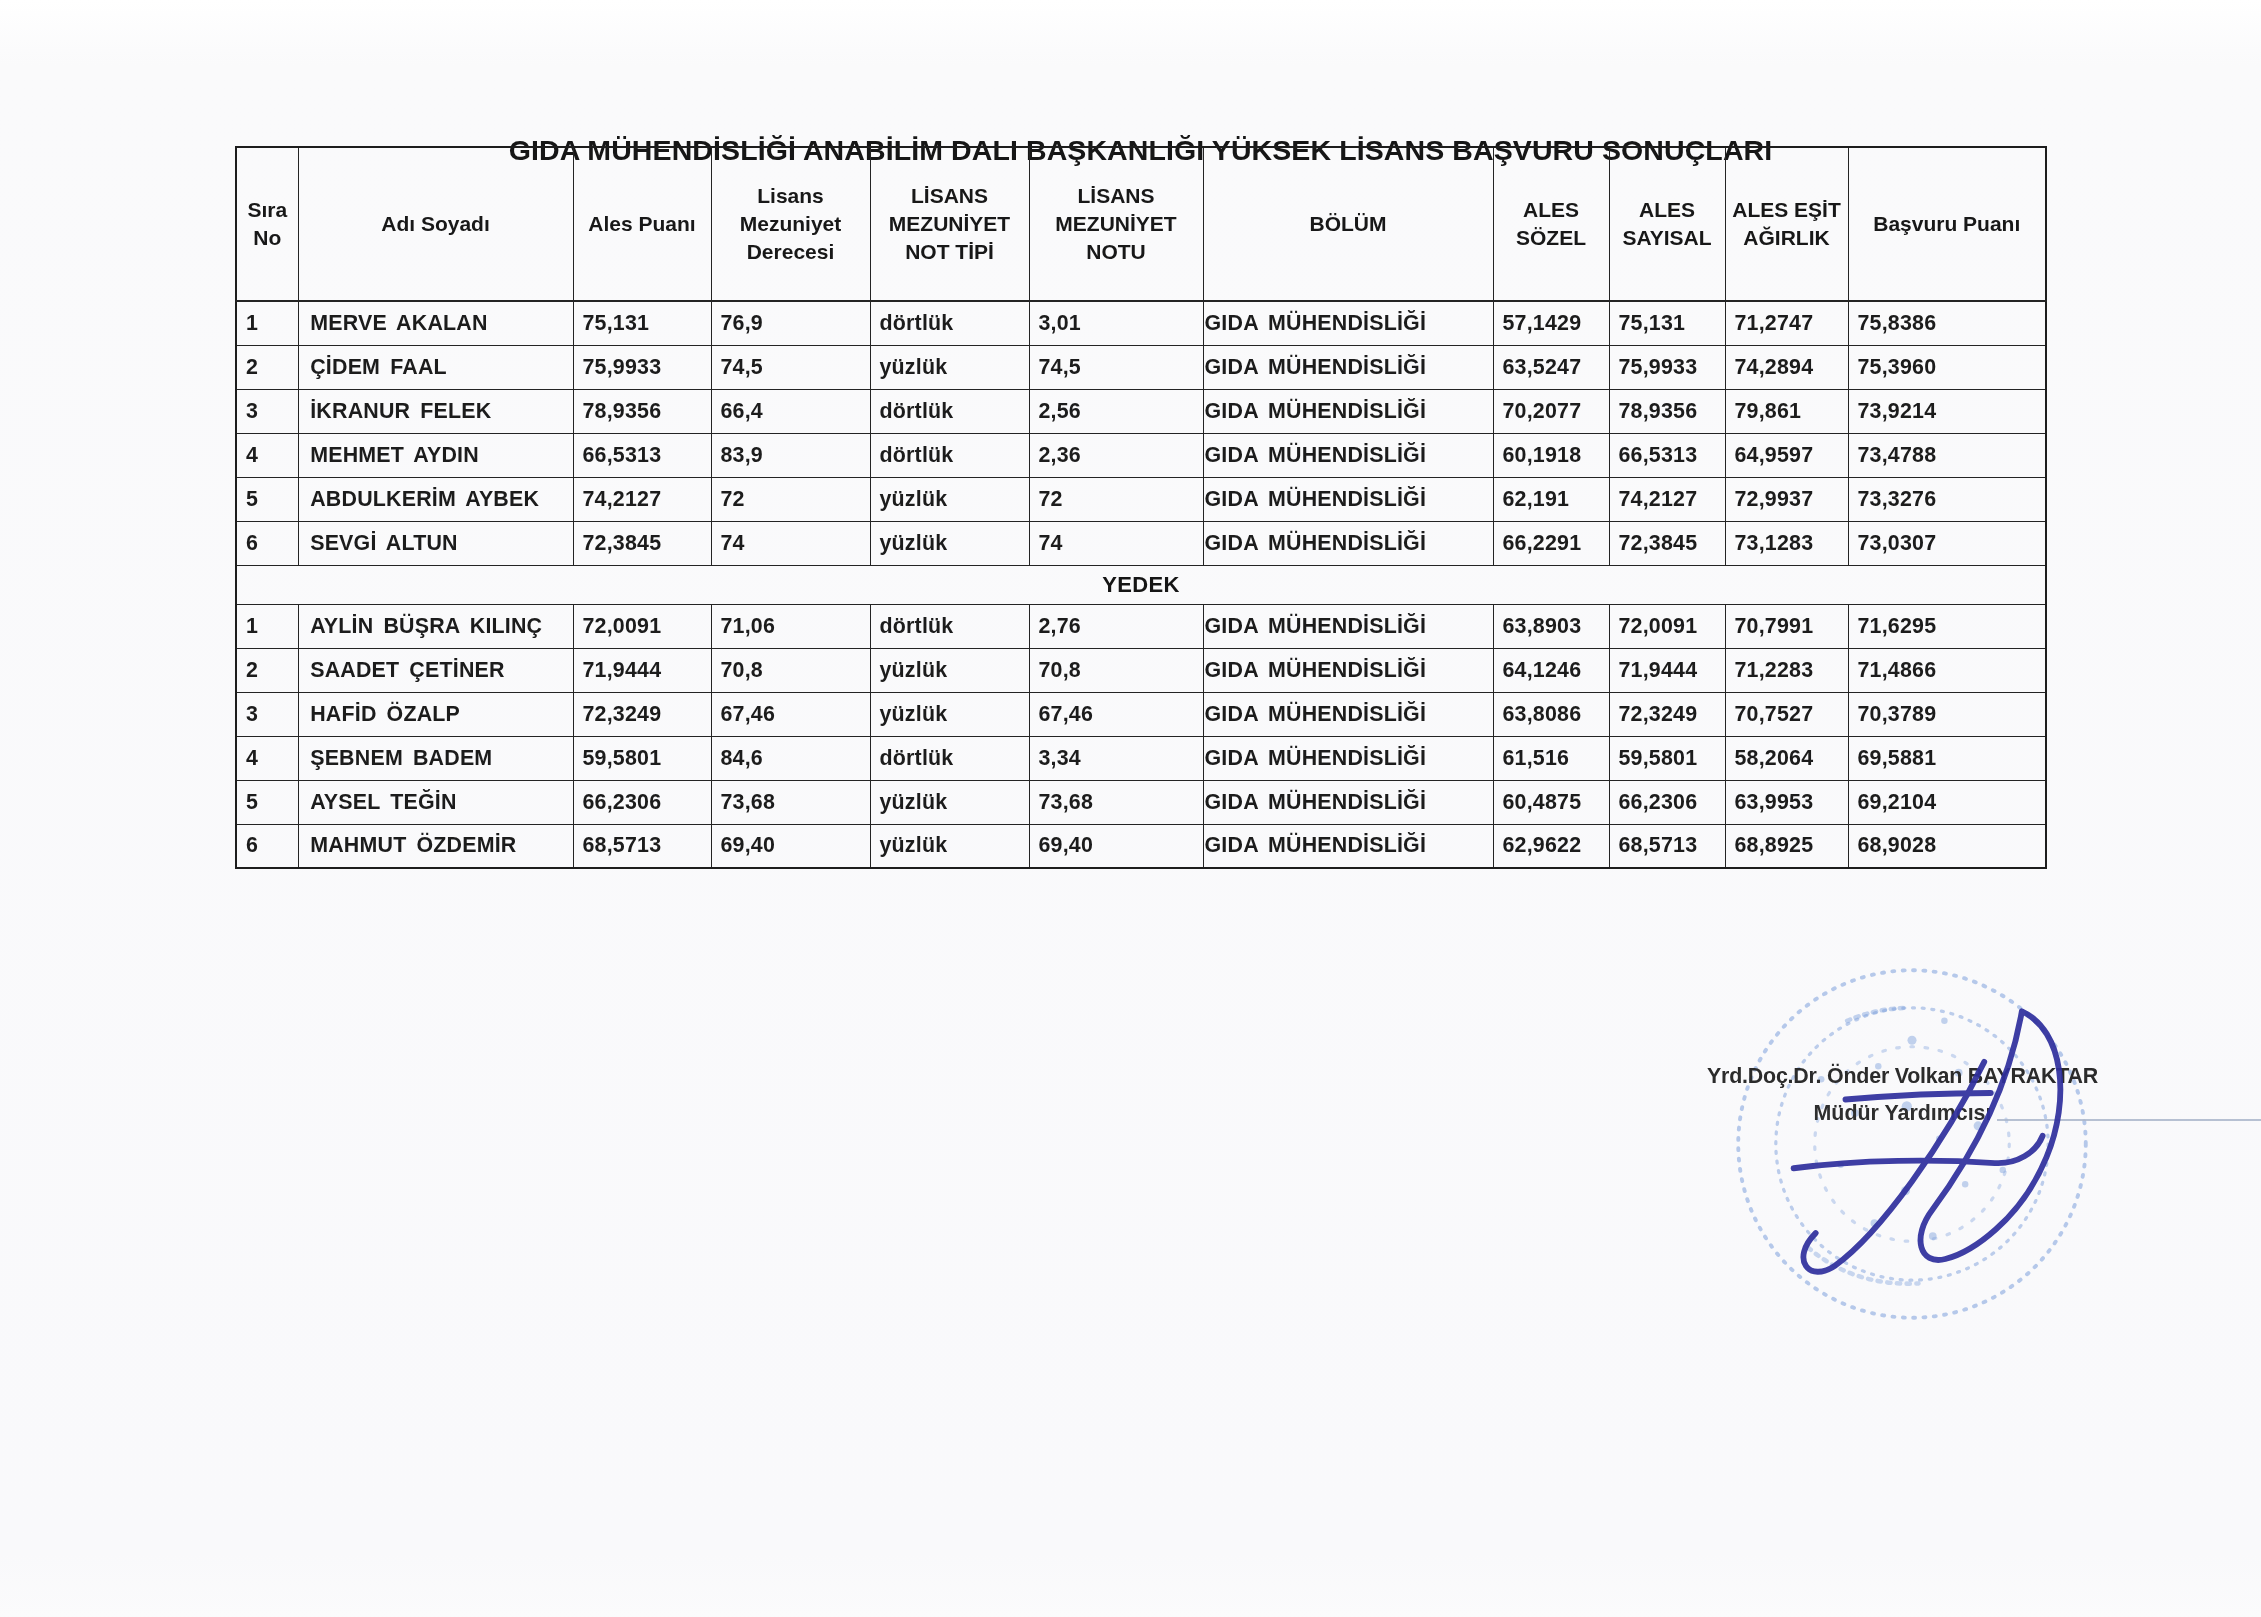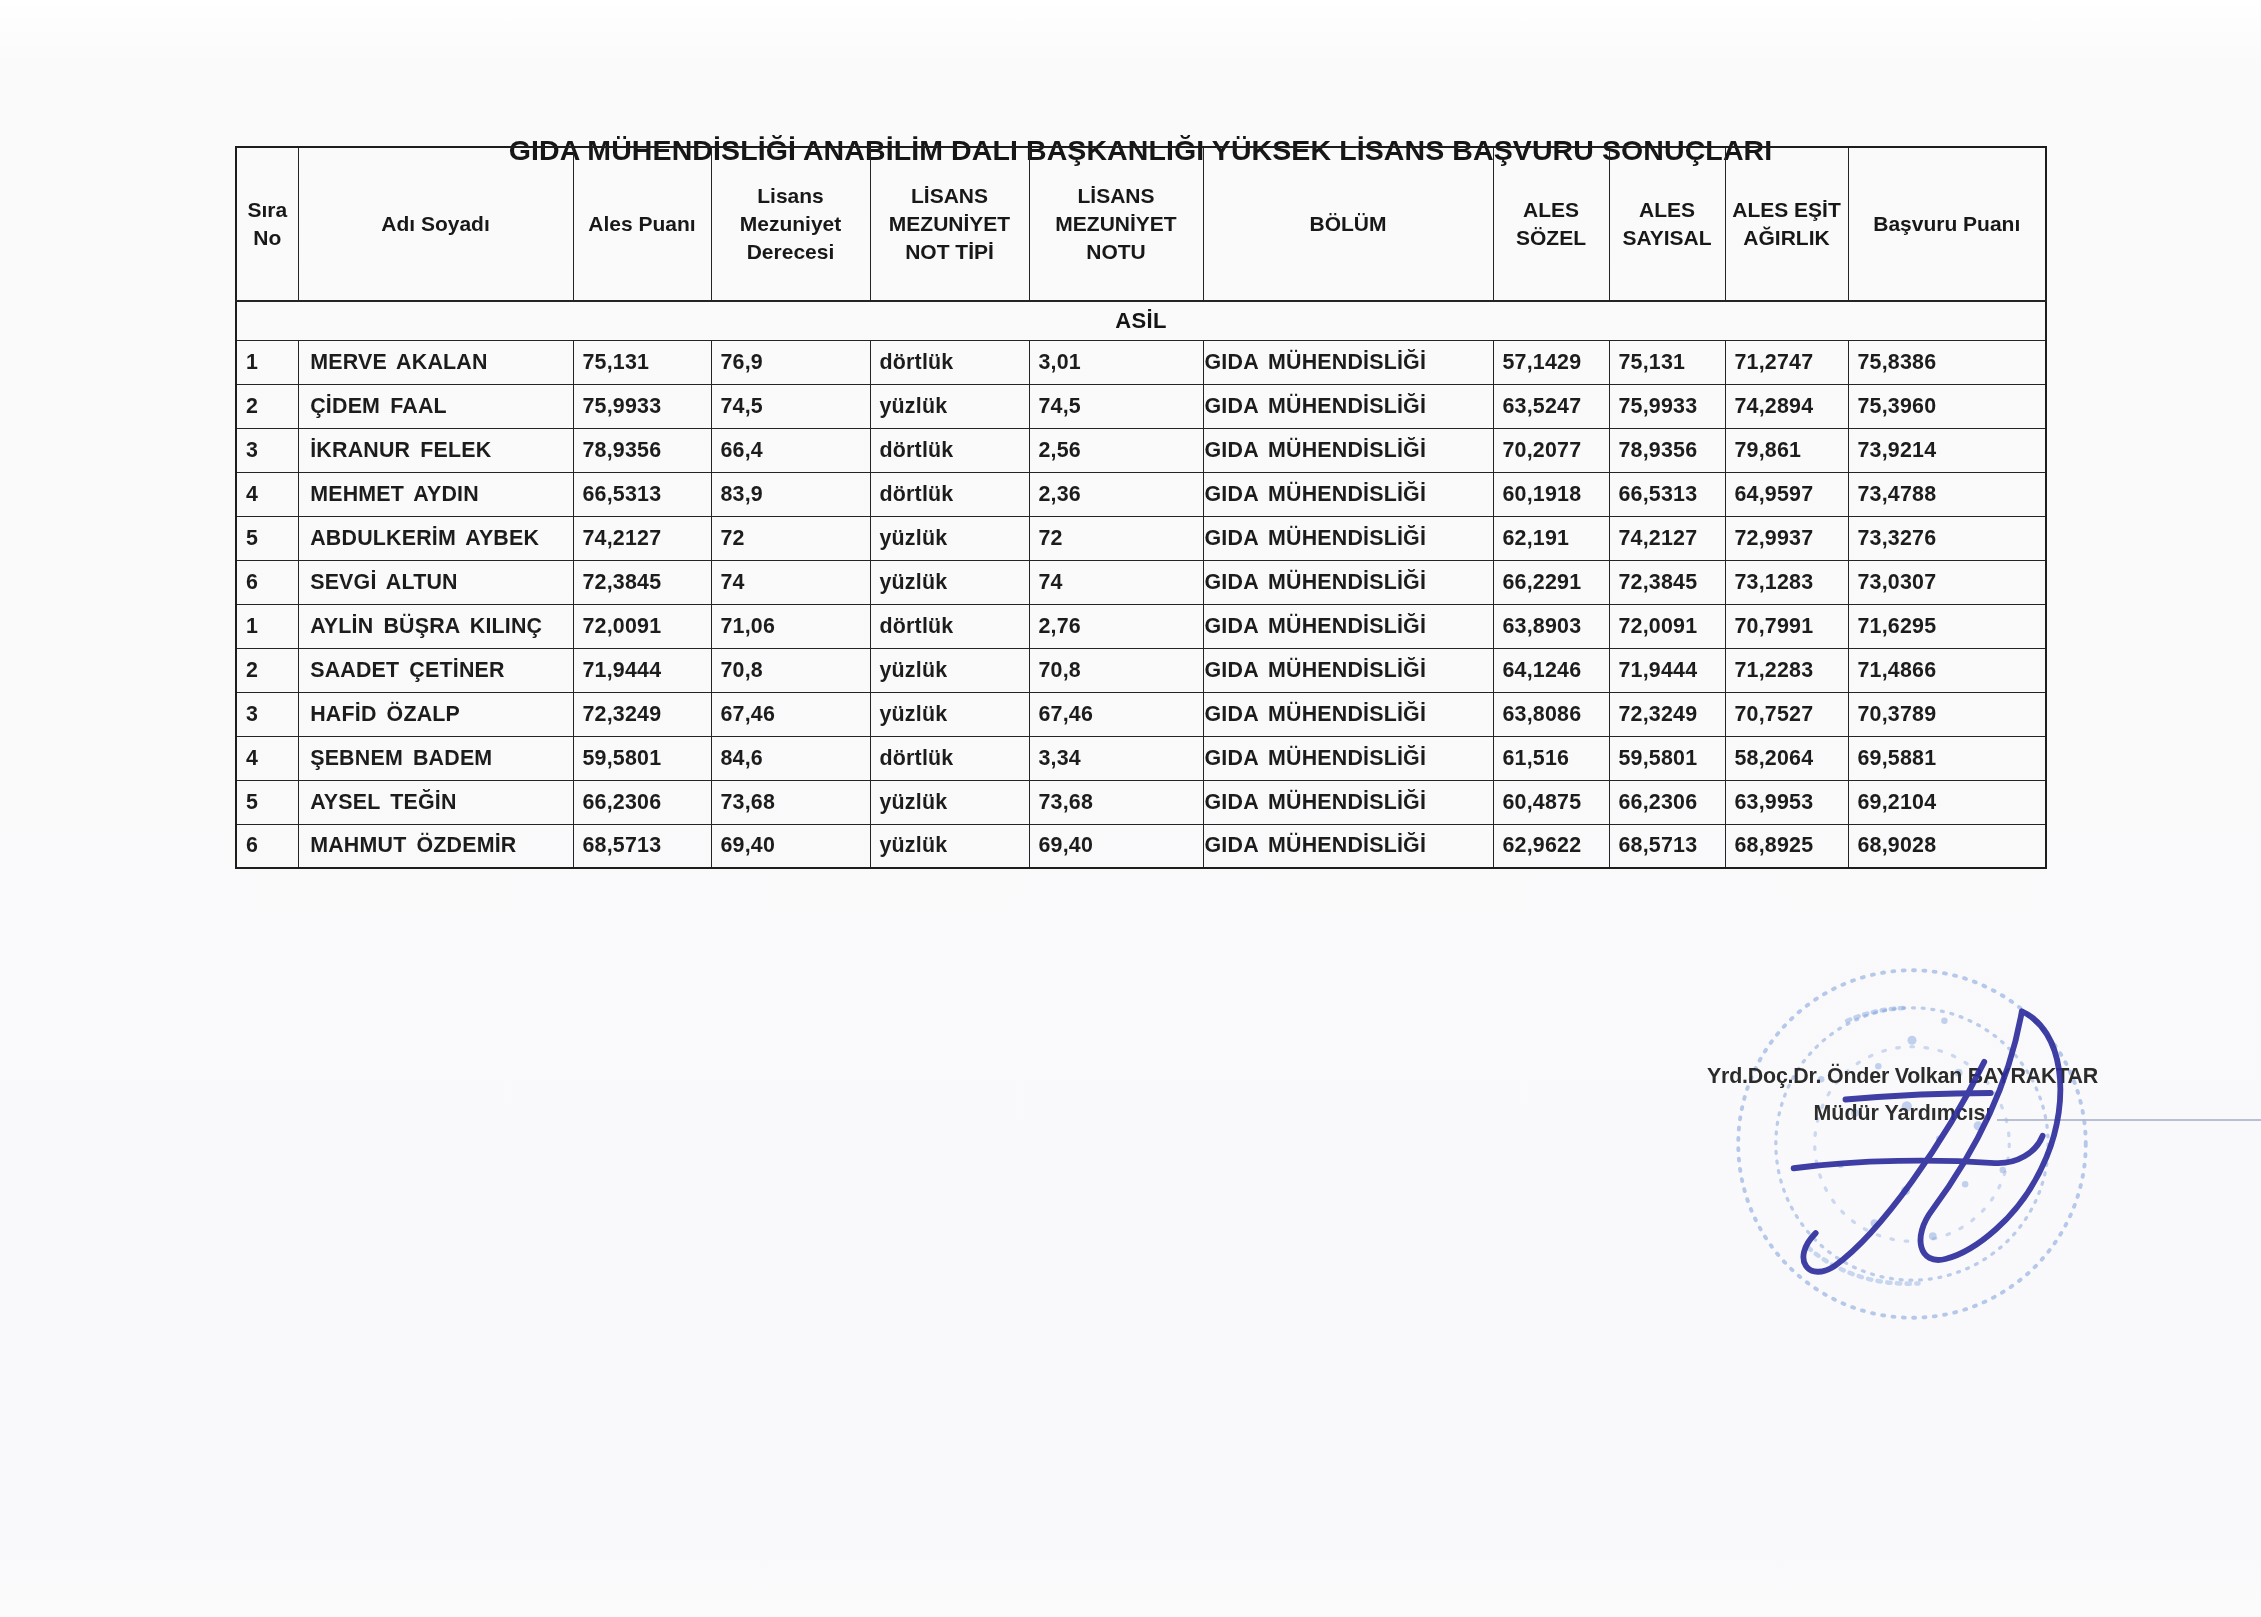--- a/index.html
+++ b/index.html
@@ -101,23 +101,20 @@
         <th>LİSANS MEZUNİYET NOT TİPİ</th>
         <th>LİSANS MEZUNİYET NOTU</th>
         <th>BÖLÜM</th>
         <th>ALES SÖZEL</th>
         <th>ALES SAYISAL</th>
         <th>ALES EŞİT AĞIRLIK</th>
         <th>Başvuru Puanı</th>
       </tr>
     </thead>
     <tbody>
-      <tr class="sectionrow">
-        <td colspan="11">ASİL</td>
-      </tr>
       <tr class="datarow">
         <td>1</td>
           <td>MERVE AKALAN</td>
           <td>75,131</td>
           <td>76,9</td>
           <td>dörtlük</td>
           <td>3,01</td>
           <td>GIDA MÜHENDİSLİĞİ</td>
           <td>57,1429</td>
           <td>75,131</td>
@@ -181,20 +178,23 @@
           <td>SEVGİ ALTUN</td>
           <td>72,3845</td>
           <td>74</td>
           <td>yüzlük</td>
           <td>74</td>
           <td>GIDA MÜHENDİSLİĞİ</td>
           <td>66,2291</td>
           <td>72,3845</td>
           <td>73,1283</td>
           <td>73,0307</td>
+      </tr>
+      <tr class="sectionrow">
+        <td colspan="11">YEDEK</td>
       </tr>
       <tr class="datarow">
         <td>1</td>
           <td>AYLİN BÜŞRA KILINÇ</td>
           <td>72,0091</td>
           <td>71,06</td>
           <td>dörtlük</td>
           <td>2,76</td>
           <td>GIDA MÜHENDİSLİĞİ</td>
           <td>63,8903</td>

